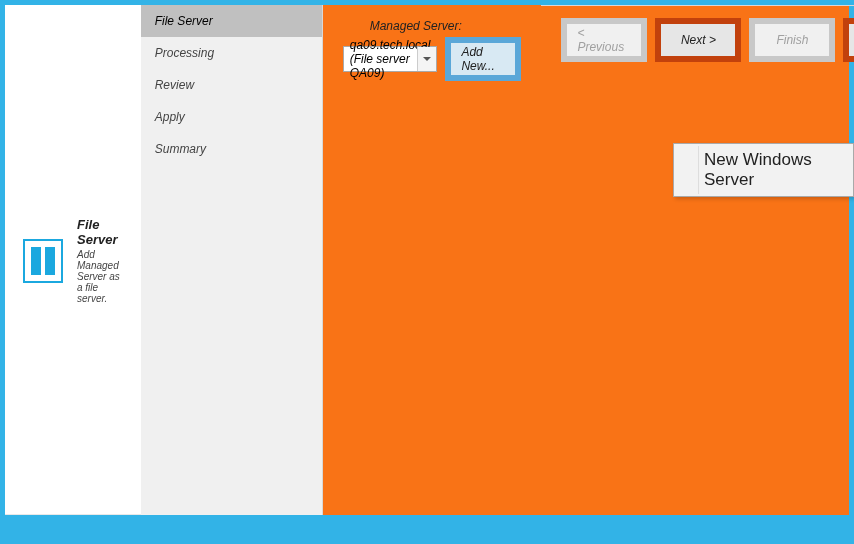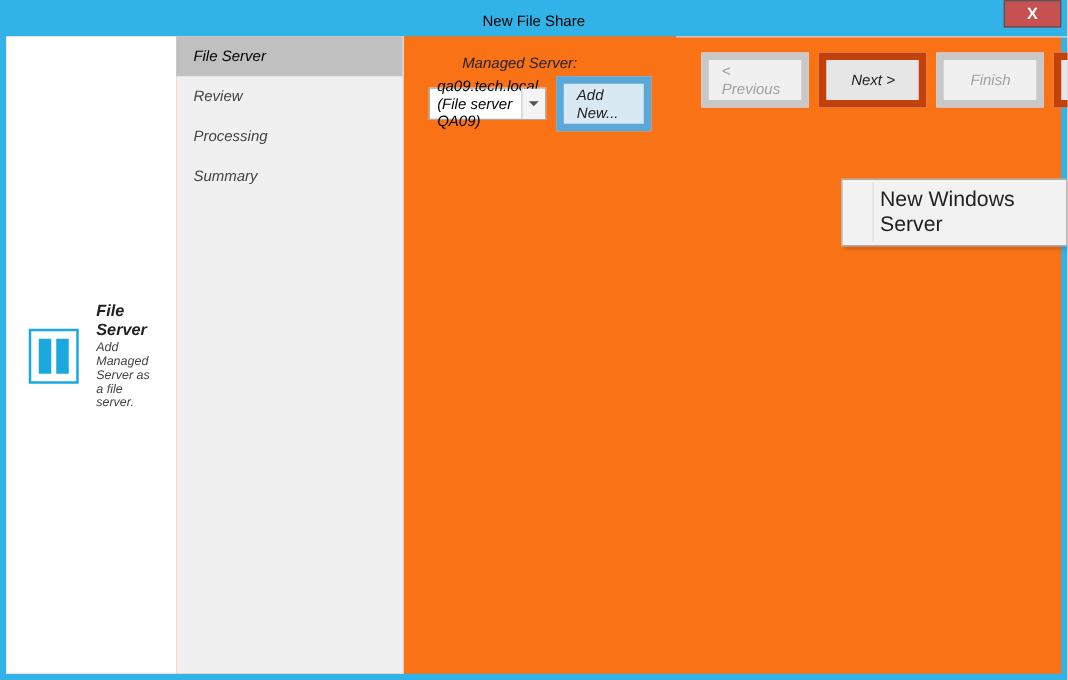--- a/index.html
+++ b/index.html
@@ -214,45 +214,40 @@
   justify-content: flex-end;
   gap: 8px;
   border-top: 1px solid #d8d8d8;
 }
 .footer .btn { width: 86px; }
 </style>
 </head>
 <body>
 
 <div class="window">
-  <div class="titlebar">
-    <span class="titlebar-text">New File Share</span>
-    <div class="close-btn">
-      <span>X</span>
-    </div>
-  </div>
 
   <div class="inner">
 
     <div class="header">
       <div class="header-icon">
         <div class="bar"></div>
           <div class="bar"></div>
       </div>
       <div class="header-text">
         <h2>File Server</h2>
         <p>Add Managed Server as a file server.</p>
       </div>
     </div>
 
     <div class="body">
       <div class="sidebar">
         <div class="step active"><span>File Server</span></div>
+        <div class="step"><span>Processing</span></div>
         <div class="step"><span>Review</span></div>
-        <div class="step"><span>Processing</span></div>
+        <div class="step"><span>Apply</span></div>
         <div class="step"><span>Summary</span></div>
       </div>
 
       <div class="content">
         <div class="field-label">Managed Server:</div>
         <div class="field-row">
           <div class="dropdown">
             <span>qa09.tech.local (File server QA09)</span>
             <div class="arrow"></div>
           </div>

